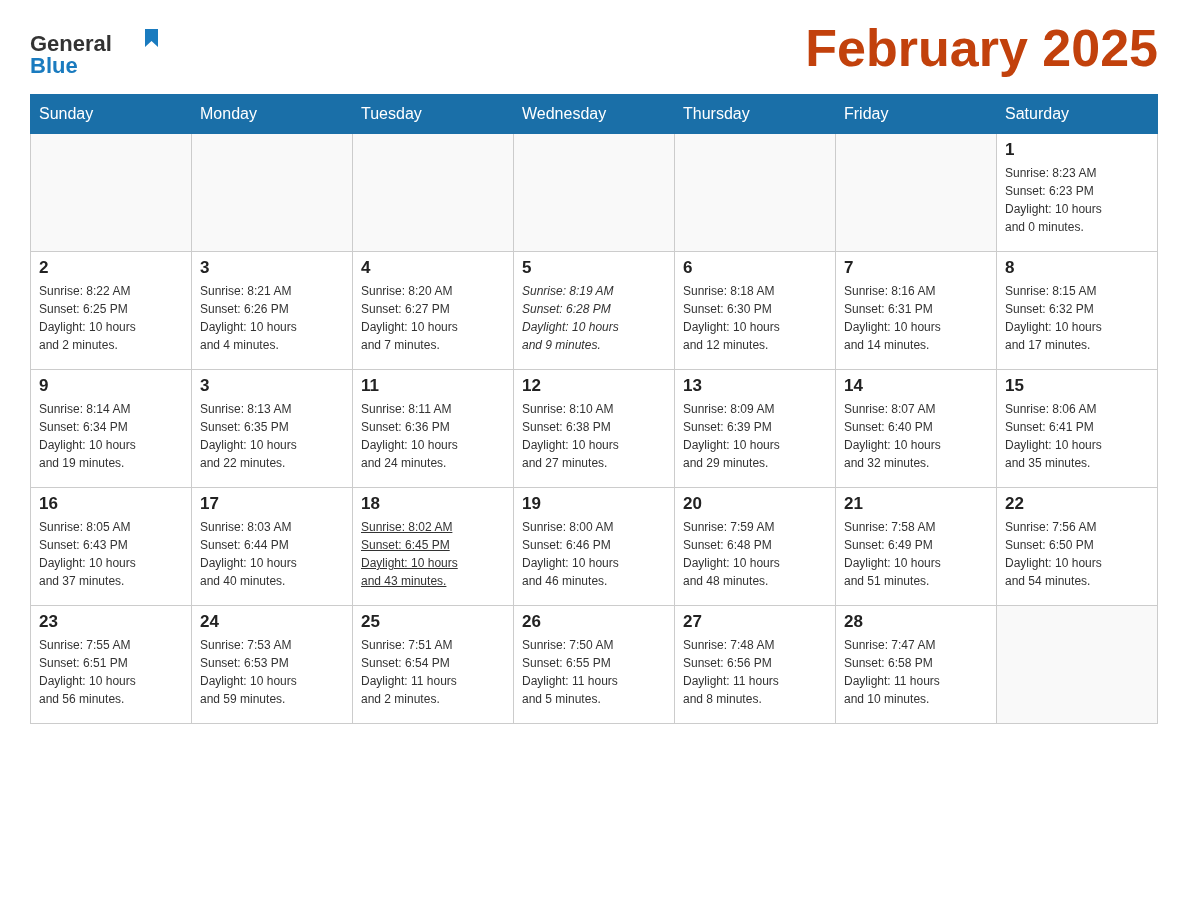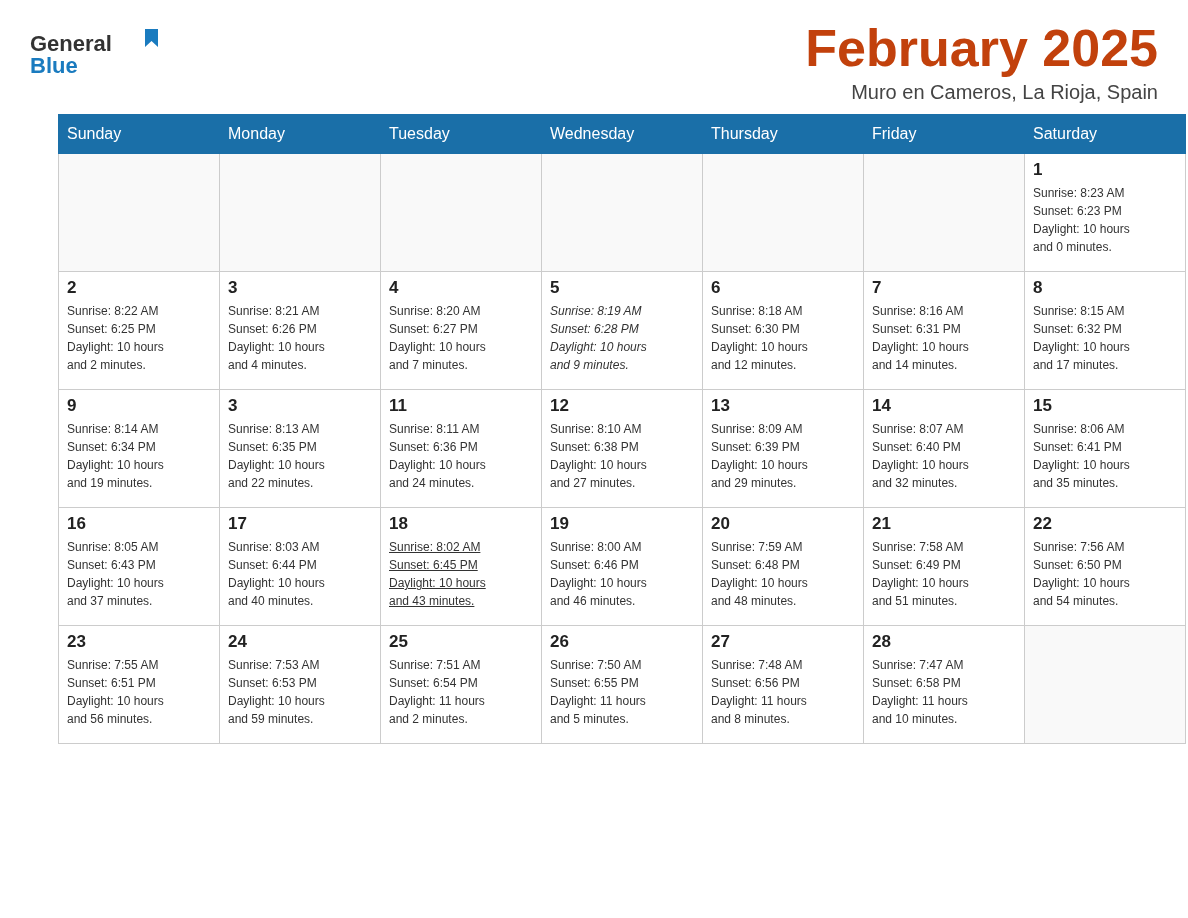--- a/index.html
+++ b/index.html
@@ -27,21 +27,20 @@
     }
     .location-subtitle {
       font-size: 20px;
       color: #444;
       margin-top: 4px;
     }
     .calendar {
       width: 100%;
       border-collapse: collapse;
       margin-top: 8px;
-      margin-left: 28px;
     }
     .calendar th {
       background: #1a6fa8;
       color: #fff;
       font-size: 16px;
       font-weight: normal;
       padding: 10px 8px;
       text-align: left;
       border: 1px solid #1a6fa8;
     }
@@ -90,21 +89,20 @@
 
       <text x="0" y="26" font-family="Arial, sans-serif" font-size="22" font-weight="bold" fill="#333">General</text>
 
       <polygon points="115,4 128,4 128,22 121.5,16 115,22" fill="#1a7bbf"></polygon>
 
       <text x="0" y="48" font-family="Arial, sans-serif" font-size="22" font-weight="bold" fill="#1a7bbf">Blue</text>
     </svg>
   </div>
   <div class="title-block">
     <div class="month-title">February 2025</div>
-    <div class="location-subtitle">Muro en Cameros, La Rioja, Spain</div>
   </div>
 </div>
 
 <table class="calendar">
   <thead>
     <tr>
 
     <th>Sunday</th>
         <th>Monday</th>
         <th>Tuesday</th>

